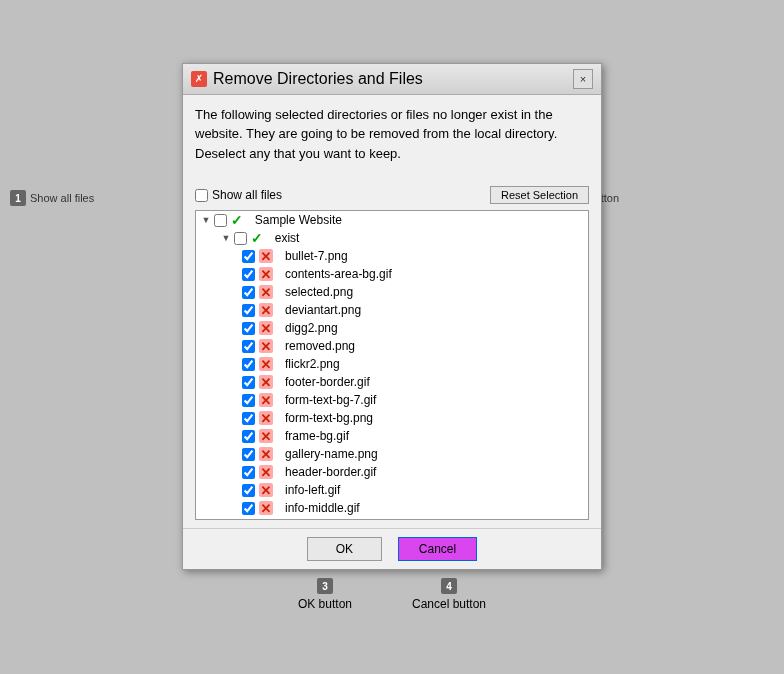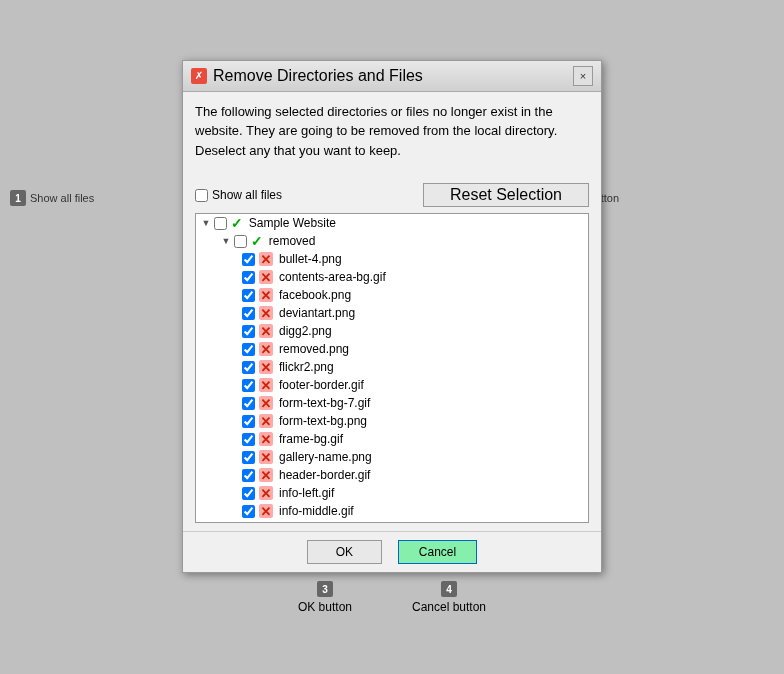--- a/index.html
+++ b/index.html
@@ -126,22 +126,22 @@
     }
 
     .show-all-label input[type="checkbox"] {
       width: 13px;
       height: 13px;
     }
 
     .reset-btn {
       background: #e8e8e8;
       border: 1px solid #999;
-      padding: 2px 26px;
-      font-size: 16px;
+      padding: 2px 10px;
+      font-size: 11px;
       cursor: pointer;
       color: #000;
     }
 
     .tree-container {
       background: white;
       border: 1px solid #999;
       height: 310px;
       overflow-y: scroll;
       overflow-x: hidden;
@@ -199,21 +199,21 @@
       background: #ffaaaa;
       border-radius: 2px;
       width: 14px;
       height: 14px;
       display: inline-flex;
       align-items: center;
       justify-content: center;
     }
 
     .item-label {
-      margin-left: 4px;
+      margin-left: 10px;
       color: #000;
     }
 
     .folder-label {
       color: #000;
       font-weight: normal;
     }
 
     .dialog-footer {
       padding: 8px 12px;
@@ -227,21 +227,21 @@
     .footer-btn {
       background: #e8e8e8;
       border: 1px solid #999;
       padding: 4px 20px;
       font-size: 12px;
       cursor: pointer;
       color: #000;
       min-width: 75px;
     }
     .footer-btn.primary {
-      background: #86efac;
+      background: #d946ef;
       border-color: #0066cc;
       color: #000;
     }
   </style>
 </head>
 <body>
 
 <div class="annotation ann-show-all">
   <div class="annotation-badge">1</div>
   <span>Show all files</span>
@@ -280,37 +280,37 @@
           <span class="expand-arrow">▼</span>
           <input type="checkbox" class="tree-checkbox" style="">
           <span class="green-check">✓</span>
           <span class="item-label folder-label">Sample Website</span>
         </div>
 
         <div class="tree-item indent-1">
           <span class="expand-arrow">▼</span>
           <input type="checkbox" class="tree-checkbox" style="">
           <span class="green-check">✓</span>
-          <span class="item-label folder-label">removed</span>
+          <span class="item-label folder-label">exist</span>
         </div>
 
       <div class="tree-item indent-2">
             <input type="checkbox" class="tree-checkbox" checked="" style="">
             <span class="red-x">✕</span>
-            <span class="item-label">bullet-4.png</span>
+            <span class="item-label">bullet-7.png</span>
           </div>
           <div class="tree-item indent-2">
             <input type="checkbox" class="tree-checkbox" checked="" style="">
             <span class="red-x">✕</span>
             <span class="item-label">contents-area-bg.gif</span>
           </div>
           <div class="tree-item indent-2">
             <input type="checkbox" class="tree-checkbox" checked="" style="">
             <span class="red-x">✕</span>
-            <span class="item-label">facebook.png</span>
+            <span class="item-label">selected.png</span>
           </div>
           <div class="tree-item indent-2">
             <input type="checkbox" class="tree-checkbox" checked="" style="">
             <span class="red-x">✕</span>
             <span class="item-label">deviantart.png</span>
           </div>
           <div class="tree-item indent-2">
             <input type="checkbox" class="tree-checkbox" checked="" style="">
             <span class="red-x">✕</span>
             <span class="item-label">digg2.png</span>

